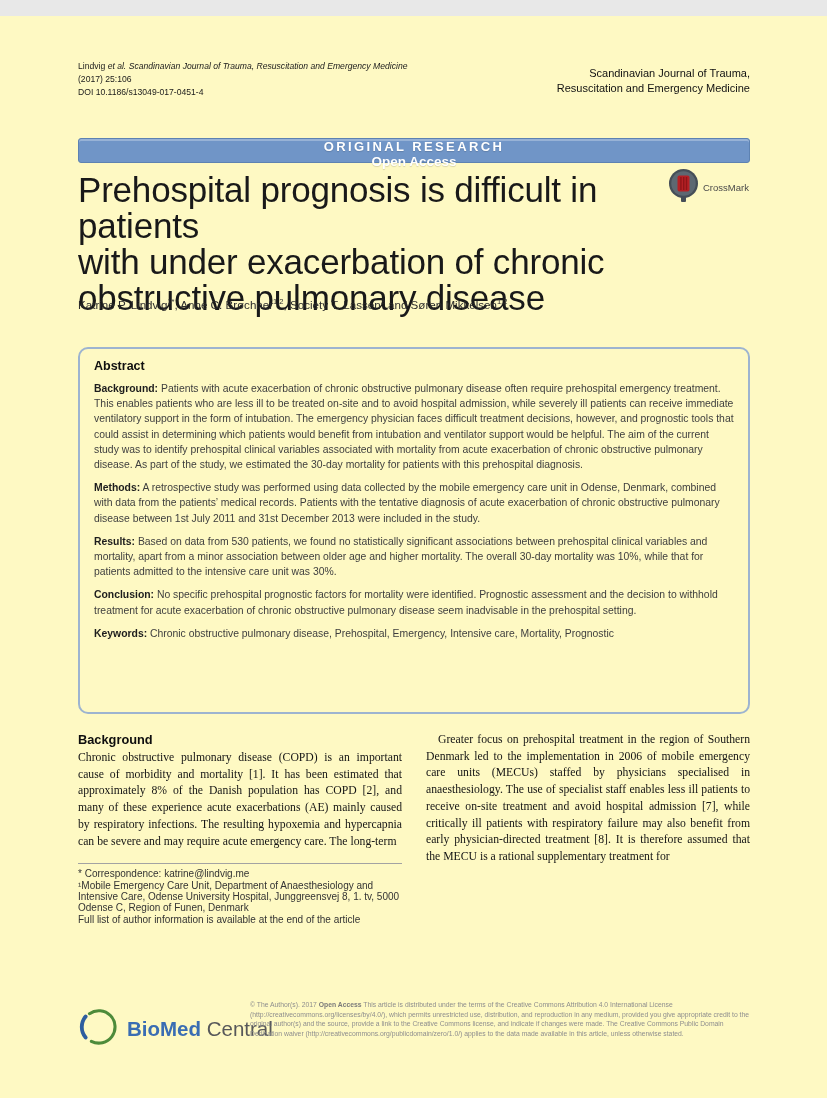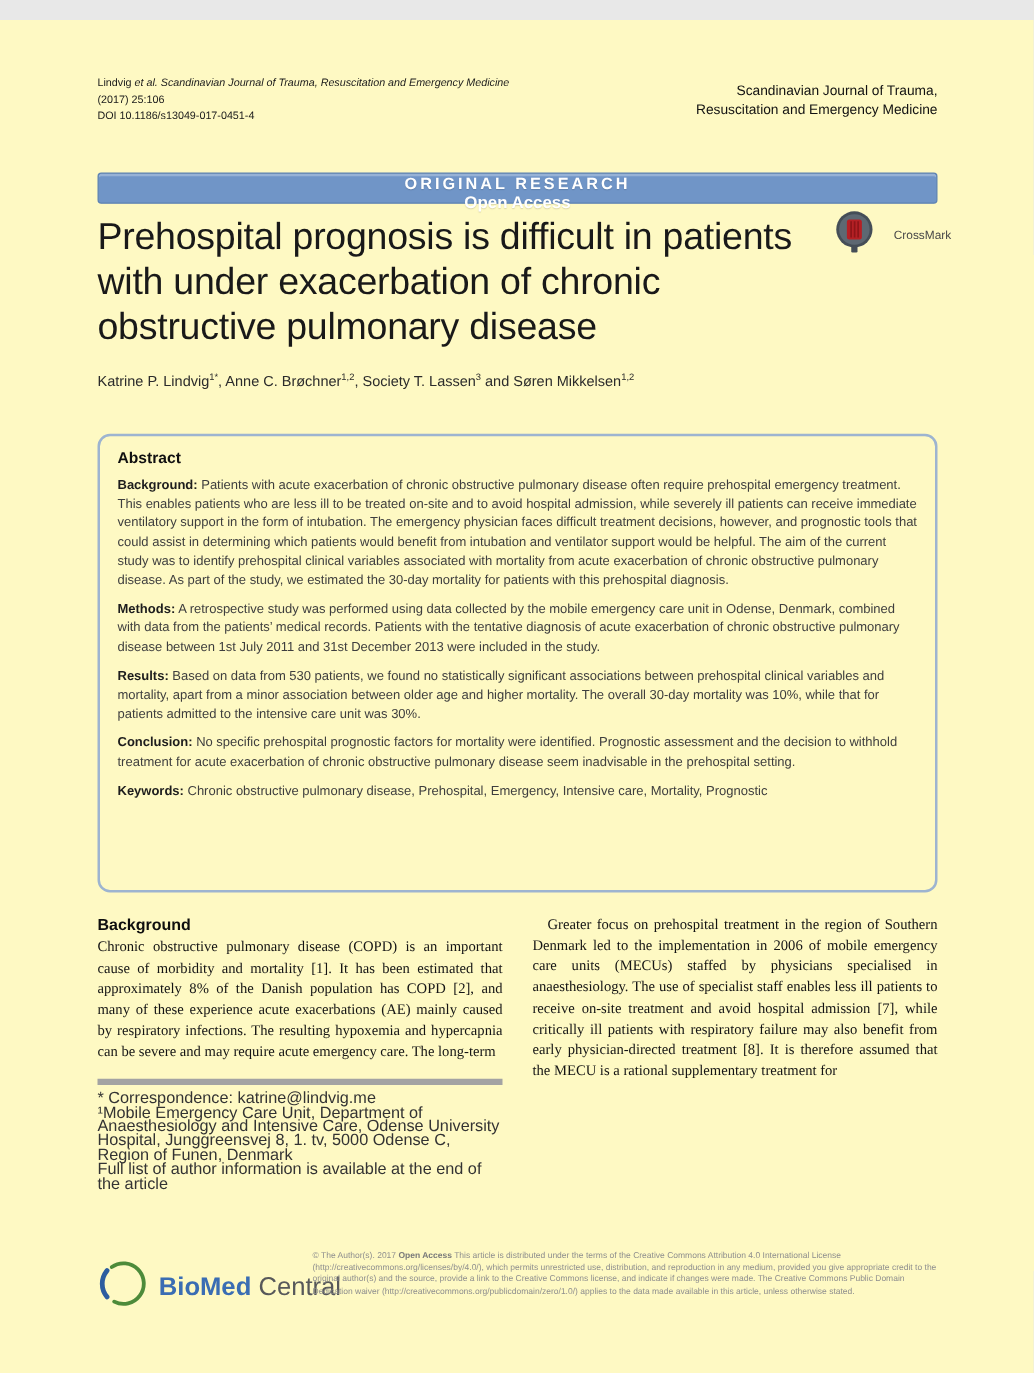--- a/index.html
+++ b/index.html
@@ -41,26 +41,26 @@
     text-shadow: 0 1px 1px rgba(0,0,0,0.15);
   }
   .banner-access {
     color: #ffffff; font-weight: bold; font-size: 13.5px;
     text-shadow: 0 1px 1px rgba(0,0,0,0.15);
   }
 
   
   .title-block {
     position: absolute; top: 156px; left: 78px; width: 585px;
-    font-size: 30px; line-height: 36px; color: #191919;
+    font-size: 35px; line-height: 36px; color: #191919;
     letter-spacing: -0.2px;
   }
   .crossmark {
     position: absolute; top: 152px; left: 668px;
-    display: flex; align-items: center; gap: 16px; cursor: pointer;
+    display: flex; align-items: center; gap: 4px; cursor: pointer;
   }
   .crossmark-label { font-size: 9.5px; color: #4a4a4a; }
   .authors {
     position: absolute; top: 281px; left: 78px; width: 660px;
     font-size: 11.6px; color: #2b2b2b;
   }
   .authors sup { font-size: 7.5px; }
 
   
   .abstract-box {
@@ -89,23 +89,23 @@
   .body-text {
     font-family: "Liberation Serif", serif;
     font-size: 11.7px; line-height: 16.7px; color: #141414;
     text-align: justify;
   }
   .body-text.indent { text-indent: 12px; }
 
   
   .footnotes {
     margin-top: 13px;
-    border-top: 5px solid #a3a3a3;
+    border-top: 1px solid #a3a3a3;
     padding-top: 4px;
-    font-size: 13px; line-height: 11.4px; color: #333;
+    font-size: 10px; line-height: 11.4px; color: #333;
   }
 
   
   .footer {
     position: absolute; top: 984px; left: 78px; width: 672px;
     display: flex; align-items: flex-start;
   }
   .bmc-logo { display: flex; align-items: center; gap: 7px; width: 172px; margin-top: 5px; }
   .bmc-wordmark { font-size: 20.5px; white-space: nowrap; }
   .bmc-biomed { font-weight: bold; color: #3a6db3; }

